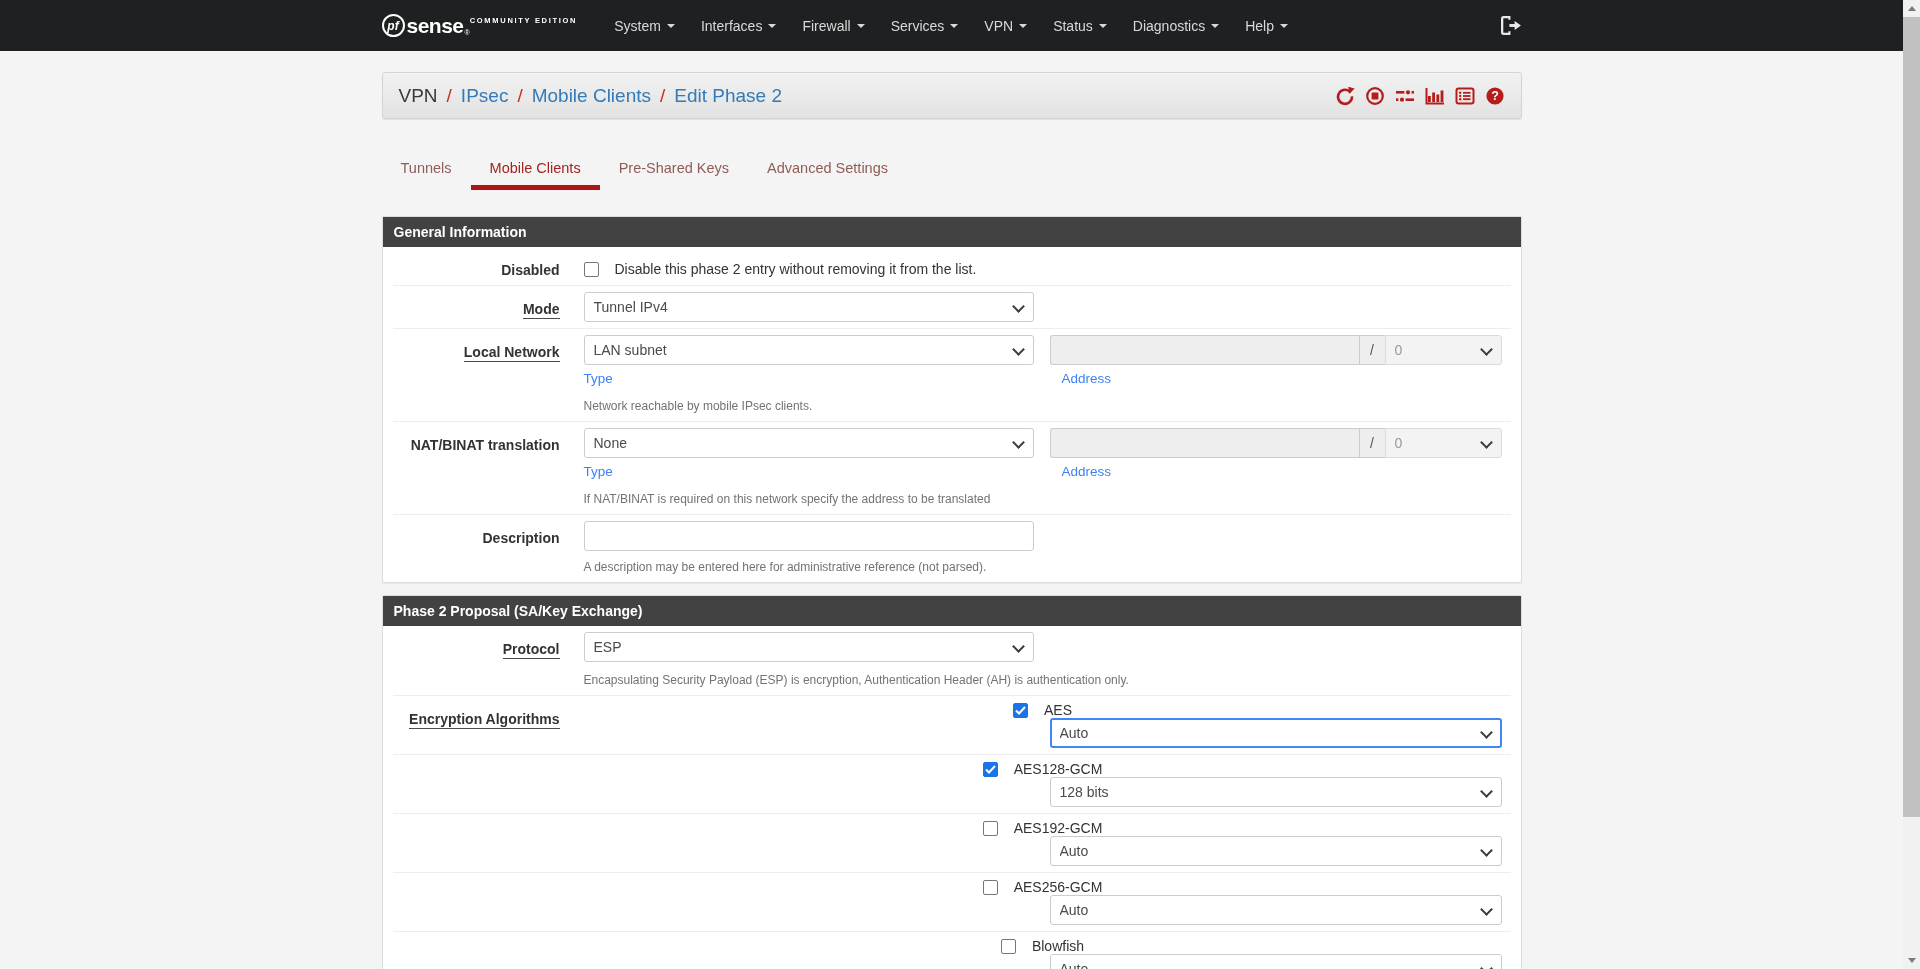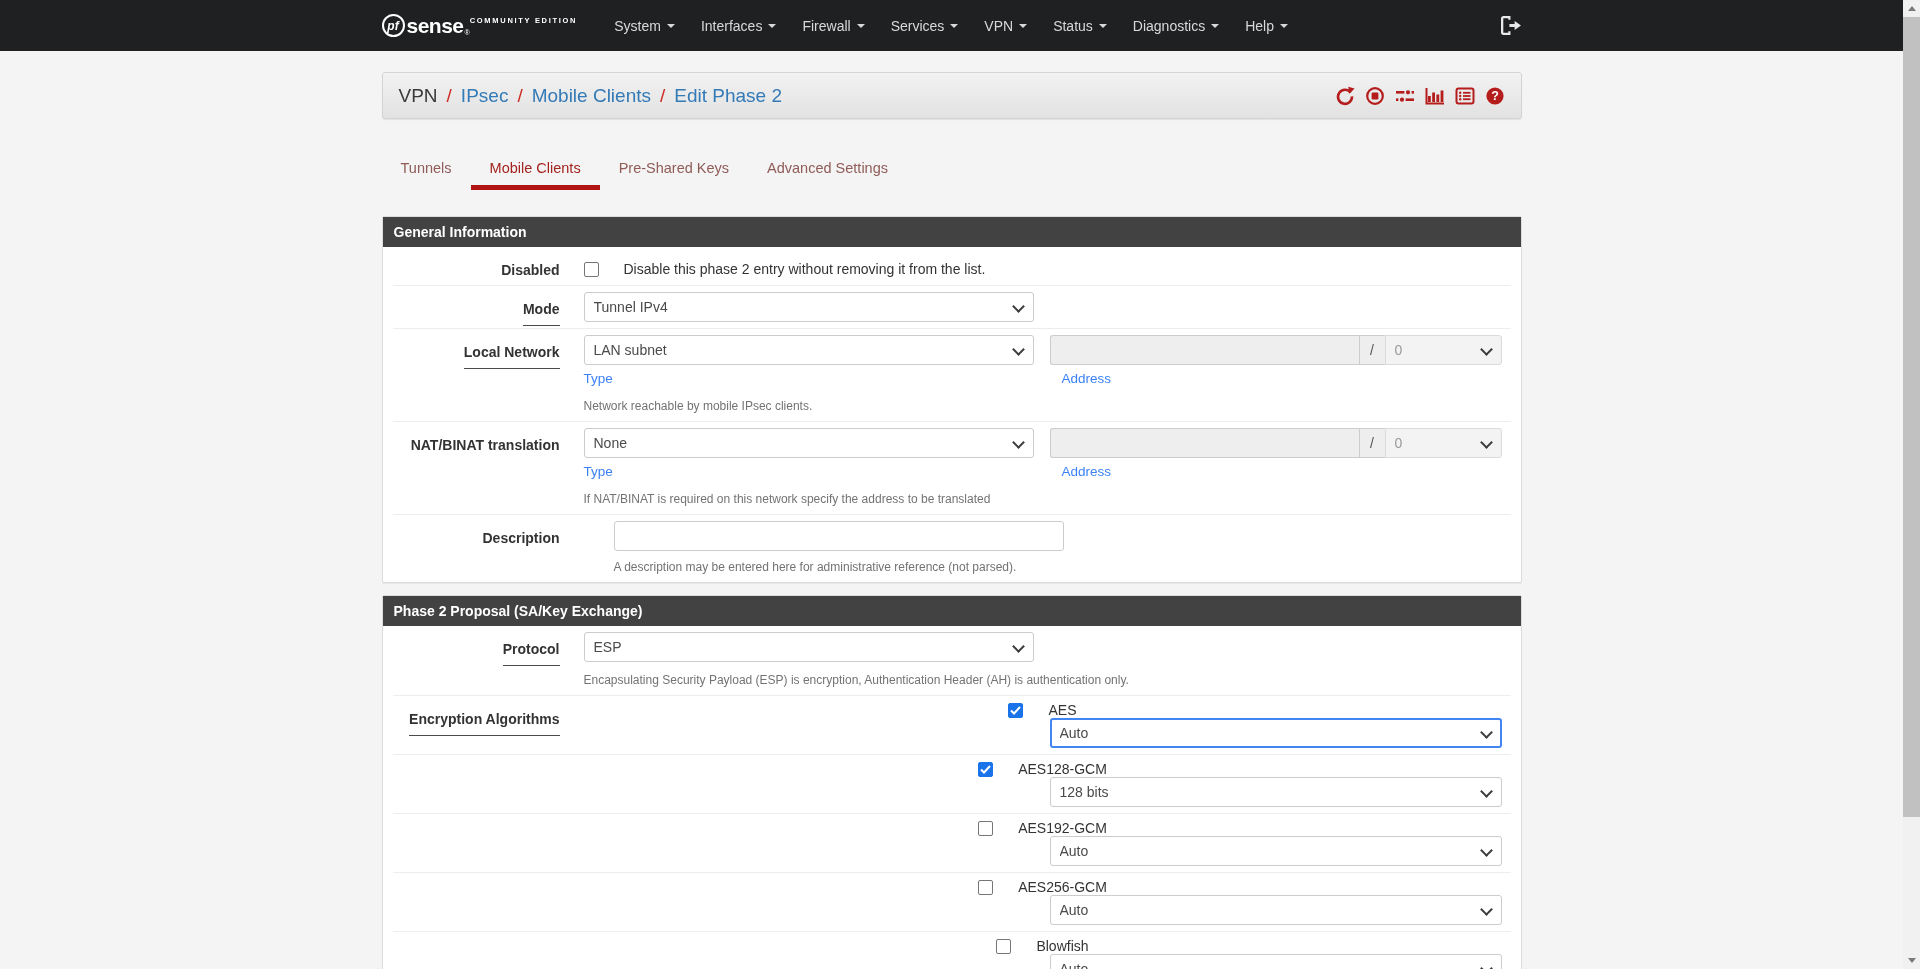--- a/index.html
+++ b/index.html
@@ -49,25 +49,25 @@
   .tab.active::after { content:""; position:absolute; left:0; right:0; bottom:0; height:5px; background:#b01513; }
 
   
   .container { width:1140px; margin:26px auto 0; }
   .panel { background:#fff; border:1px solid #dcdcdc; border-radius:2px;
     box-shadow:0 1px 1px rgba(0,0,0,.06); margin-bottom:12px; }
   .panel-heading { background:#424242; color:#fff; font-size:14px; font-weight:bold; padding:7px 11px; height:30px; }
   .panel-body { padding:0 10px; }
 
   .form-row { display:flex; padding:6px 0; border-bottom:1px solid #ededed; }
-  .form-row:last-child { border-bottom:none;gap:30px; }
+  .form-row:last-child { border-bottom:none; }
   .form-row.partial { height:30px; }
   .col-label { flex:none; width:191px; text-align:right; padding:8px 24px 0 0; }
   .lbl { font-weight:bold; font-size:14px; color:#333; }
-  .lbl-u { border-bottom:1px solid #4a4a4a; padding-bottom:8px; }
+  .lbl-u { border-bottom:1px solid #4a4a4a; padding-bottom:1px; }
   .col-control { flex:1; min-width:0; padding-right:9px; }
 
   .sel { position:relative; }
   .sel select {
     -webkit-appearance:none; appearance:none;
     width:100%; height:30px; border:1px solid #ccc; border-radius:3px;
     background:#fff; color:#4a4a4a; font-size:14px; font-family:inherit;
     padding:0 26px 0 9px; cursor:pointer;
   }
   .sel::after { content:""; position:absolute; right:11px; top:10px; width:7px; height:7px;
@@ -89,21 +89,21 @@
   .ig-sel select { border-radius:0 3px 3px 0; }
 
   .captions { display:flex; margin-top:5px; font-size:13.5px; color:#3b82f6; line-height:18px; }
   .cap-type { flex:none; width:478px; }
   .help { margin-top:9px; font-size:12px; color:#737373; line-height:18px; }
   .help.tight { margin-top:7px; }
 
   .text-input { width:450px; height:30px; border:1px solid #ccc; border-radius:3px;
     padding:0 9px; font-size:14px; font-family:inherit; }
 
-  .check-line { display:flex; align-items:center; gap:25px; padding-top:8px; cursor:pointer; }
+  .check-line { display:flex; align-items:center; gap:16px; padding-top:8px; cursor:pointer; }
   .cb { flex:none; width:15px; height:15px; background:#fff; border:1px solid #767676;
     border-radius:2px; display:flex; align-items:center; justify-content:center; cursor:pointer; }
   .cb svg { display:none; }
   .cb.checked { background:#1a73e8; border-color:#1a73e8; }
   .cb.checked svg { display:block; }
   .cb-text { font-size:14px; color:#333; }
 
   .algo-line { display:flex; align-items:center;flex-direction:column; }
   .algo-line .check-line { padding-top:0; }
 

